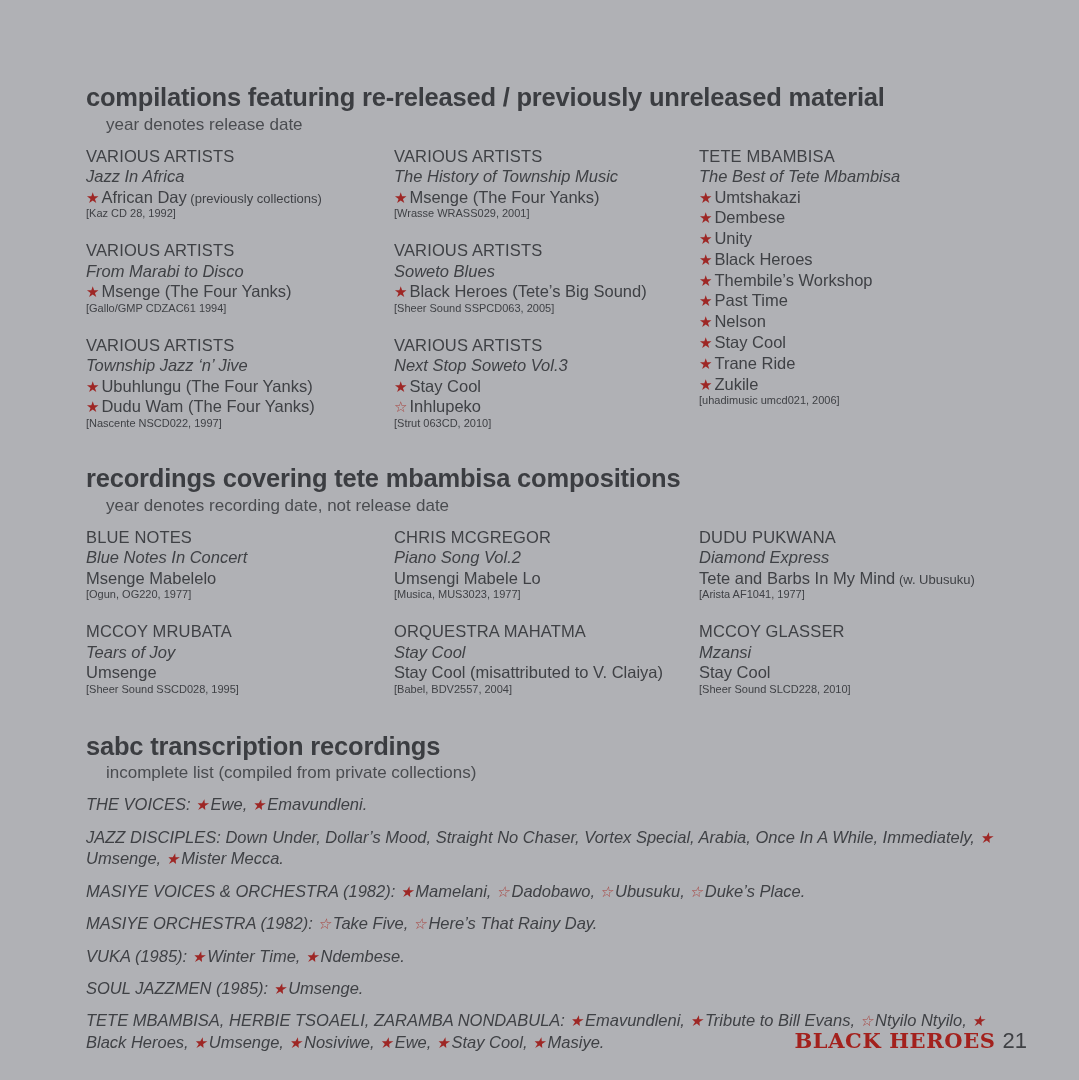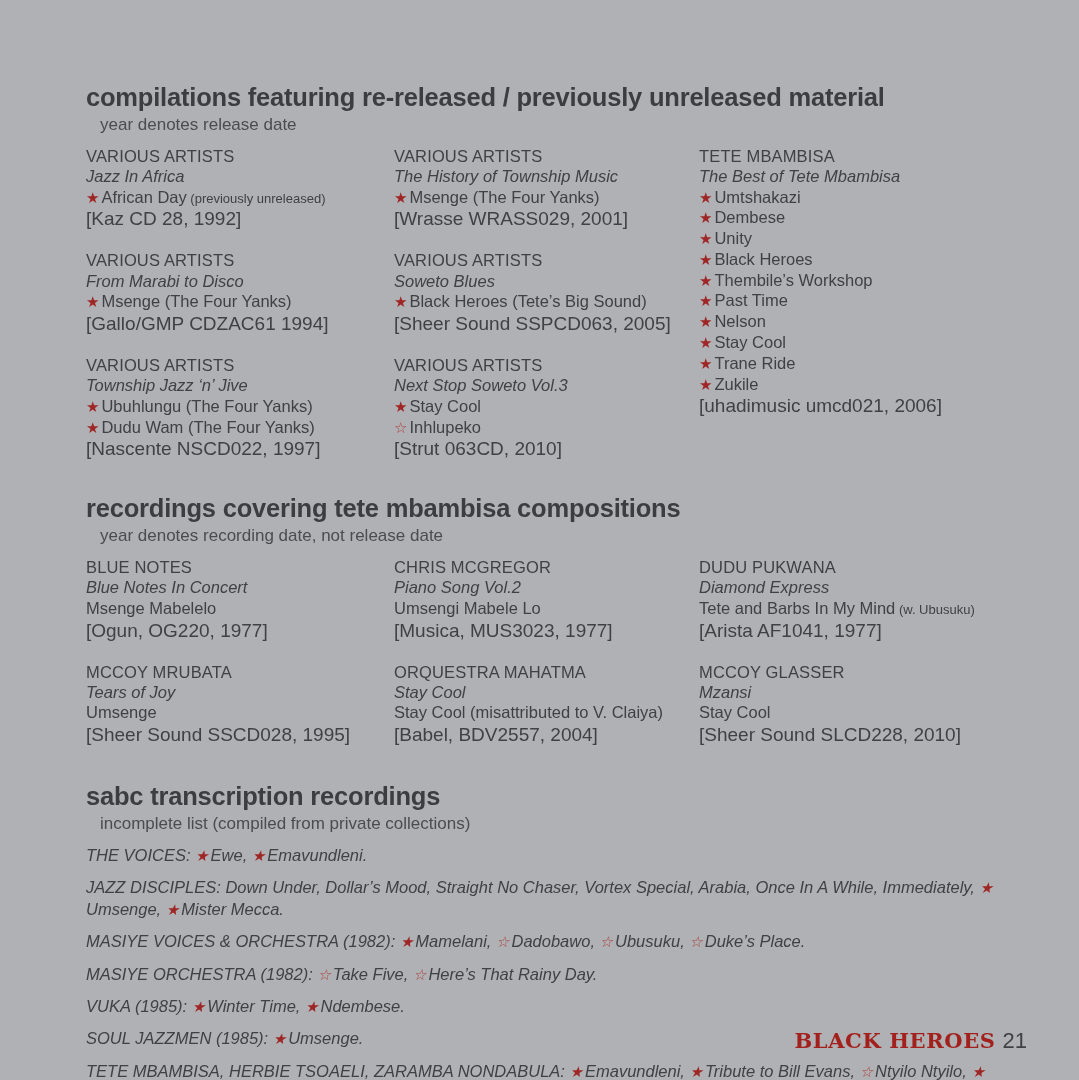--- a/index.html
+++ b/index.html
@@ -28,21 +28,21 @@
     font-weight: bold;
     letter-spacing: -0.2px;
     color: #3b3d41;
     line-height: 1.08;
     margin: 0;
   }
   .section-sub {
     font-size: 17px;
     color: #4a4c50;
     line-height: 1.3;
-    margin: 2px 0 10px 14px;
+    margin: 2px 0 10px 20px;
   }
 
   
   .cols {
     display: grid;
     grid-template-columns: 308px 305px 1fr;
     column-gap: 0;
   }
   .entry {
     margin-bottom: 19px;
@@ -62,21 +62,21 @@
     color: #3f4145;
     white-space: nowrap;
   }
   .track {
     font-size: 16.5px;
     line-height: 1.26;
     color: #3f4145;
     white-space: nowrap;
   }
   .release {
-    font-size: 19px;
+    font-size: 11px;
     line-height: 1.26;
     color: #3f4145;
     white-space: nowrap;
   }
   .note-small {
     font-size: 13px;
     color: #3f4145;
   }
   .star {
     color: #9e2725;
@@ -130,21 +130,21 @@
 <div class="page">
 
   <div id="section-compilations">
     <h1 class="section-title">compilations featuring re-released / previously unreleased material</h1>
     <div class="section-sub">year denotes release date</div>
     <div class="cols">
         <div>
           <div class="entry">
             <div class="artist">VARIOUS ARTISTS</div>
             <div class="album">Jazz In Africa</div>
-            <div class="track"><span class="star">★</span><span>African Day</span><span class="note-small"> (previously unreleased)</span></div>
+            <div class="track"><span class="star">★</span><span>African Day</span><span class="note-small"> (previously collections)</span></div>
             <div class="release">[Kaz CD 28, 1992]</div>
           </div>
           <div class="entry">
             <div class="artist">VARIOUS ARTISTS</div>
             <div class="album">From Marabi to Disco</div>
             <div class="track"><span class="star">★</span><span>Msenge (The Four Yanks)</span></div>
             <div class="release">[Gallo/GMP CDZAC61 1994]</div>
           </div>
           <div class="entry">
             <div class="artist">VARIOUS ARTISTS</div>

